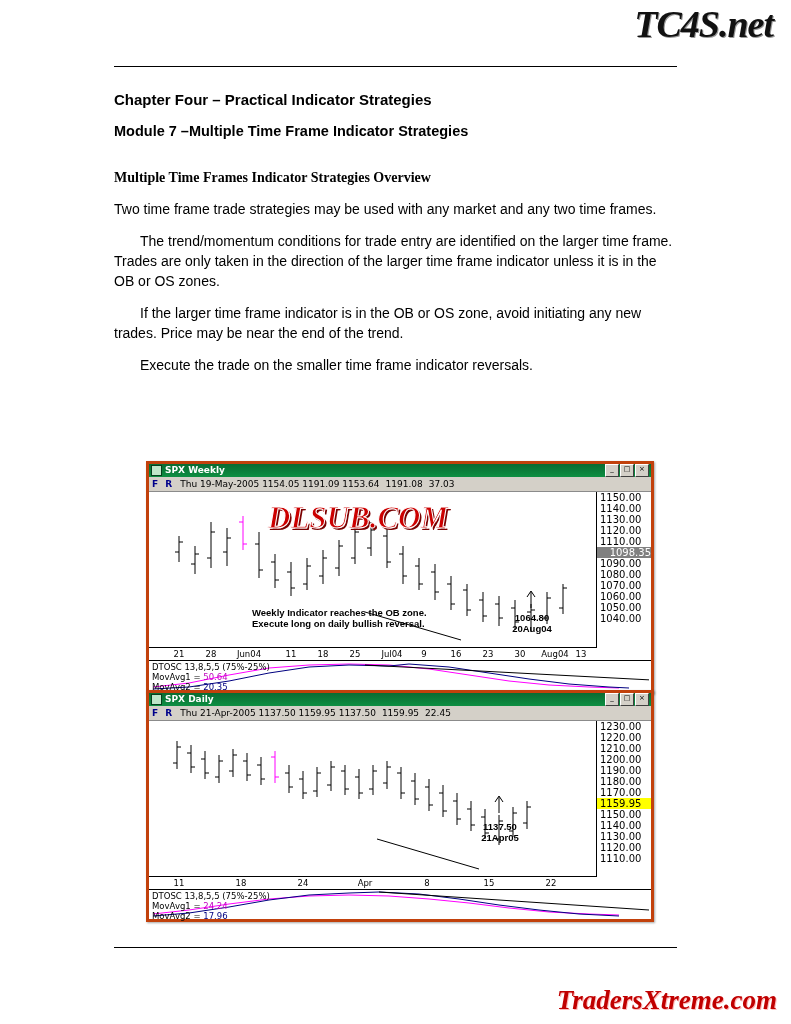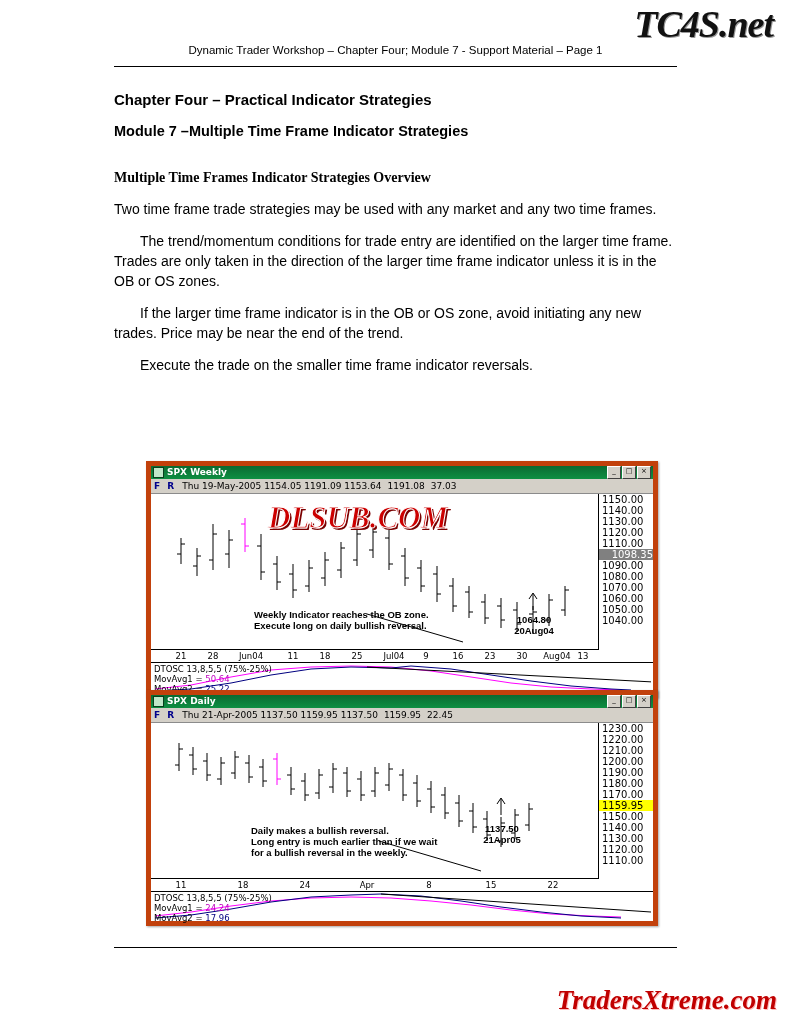--- a/index.html
+++ b/index.html
@@ -73,21 +73,21 @@
     position:absolute;left:114px;top:947px;width:563px;height:1px;background:#000;
   }
   .ftr{
     position:absolute;left:114px;top:958px;width:563px;
     text-align:center;font-size:11.5px;
   }
 
   
   .win{
     position:absolute;
-    border:5px solid #c2410c;
+    border:3px solid #c2410c;
     background:#a21caf;
     box-shadow:1px 1px 2px rgba(0,0,0,.35);
     font-family:"DejaVu Sans", sans-serif;
   }
   .win-title{
     height:13px;
     background:linear-gradient(to bottom,#0a6b32,#0d8f42);
     display:flex;align-items:center;
     padding:0 2px;
   }
@@ -149,21 +149,20 @@
   }
   svg{display:block;}
 </style>
 </head>
 <body>
 
 <div class="page">
 
   <div class="wm-top">TC4S.net</div>
 
-  <div class="hdr">Dynamic Trader Workshop – Chapter Four; Module 7 - Support Material – Page 1</div>
   <div class="hdr-rule"></div>
 
   <div class="content">
     <h1 class="ttl">Chapter Four – Practical Indicator Strategies</h1>
     <h2 class="sub">Module 7 –Multiple Time Frame Indicator Strategies</h2>
     <h3 class="sec">Multiple Time Frames Indicator Strategies Overview</h3>
     <p class="para">Two time frame trade strategies may be used with any market and any two time frames.</p>
     <p class="para indent">The trend/momentum conditions for trade entry are identified on the larger time frame. Trades are only taken in the direction of the larger time frame indicator unless it is in the OB or OS zones.</p>
     <p class="para indent">If the larger time frame indicator is in the OB or OS zone, avoid initiating any new trades. Price may be near the end of the trend.</p>
     <p class="para indent">Execute the trade on the smaller time frame indicator reversals.</p>
@@ -324,21 +323,21 @@
         <svg width="500" height="30" viewBox="0 0 500 30" style="position:absolute;left:0;top:0;">
           <polyline points="4,26 40,22 80,14 120,7 160,4 200,3 240,4 280,8 320,14 360,20 400,24 440,26 470,27" fill="none" stroke="#ff00ff" stroke-width="1"></polyline>
           <polyline points="4,28 40,26 80,20 120,12 160,6 200,4 240,5 260,3 300,6 340,12 380,18 420,23 460,26 480,27" fill="none" stroke="#000080" stroke-width="1"></polyline>
           <line x1="216" y1="4" x2="560" y2="22" stroke="#000" stroke-width="1"></line>
         </svg>
         <div class="indi-lbl">
           <div>DTOSC 13,8,5,5 (75%-25%)</div>
           <div><span>MovAvg1 =</span>
                <span class="v1">50.64</span></div>
           <div><span>MovAvg2 =</span>
-               <span class="v2">25.22</span></div>
+               <span class="v2">20.35</span></div>
         </div>
       </div>
     </div>
   </div>
 
   <div class="wm-chart">DLSUB.COM</div>
 
   <div class="win" style="left:146px;top:690px;width:502px;height:226px;">
 
     <div class="win-title">
@@ -458,25 +457,20 @@
               <line x1="374" y1="102" x2="378" y2="102"></line>
               <line x1="378" y1="86" x2="382" y2="86"></line>
           </g>
           <g stroke="#000" stroke-width="1" fill="none">
             <line x1="350" y1="76" x2="350" y2="92"></line>
             <polyline points="346,81 350,75 354,81"></polyline>
           </g>
           <line x1="228" y1="118" x2="330" y2="148" stroke="#000" stroke-width="1"></line>
         </svg>
 
-        <div class="annot" style="left:100px;top:102px;">
-          <span style="white-space:pre-line;">Daily makes a bullish reversal.
-Long entry is much earlier than if we wait
-for a bullish reversal in the weekly.</span>
-        </div>
         <div class="annot-r" style="left:320px;top:100px;width:62px;">
           <div>1137.50</div>
           <div>21Apr05</div>
         </div>
       </div>
 
       <div class="axis" style="top:155px;">
         <span style="left:30px;">11</span>
         <span style="left:92px;">18</span>
         <span style="left:154px;">24</span>

